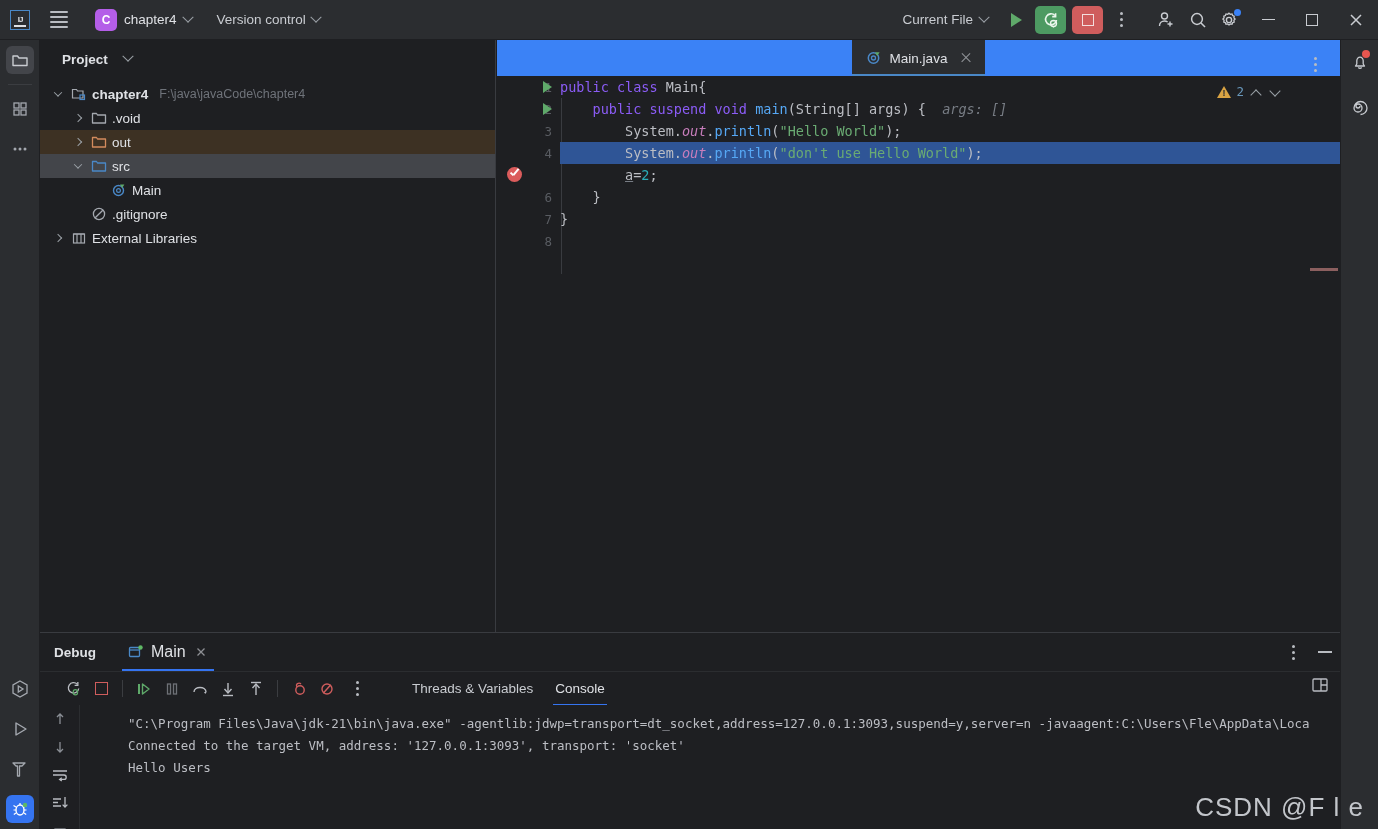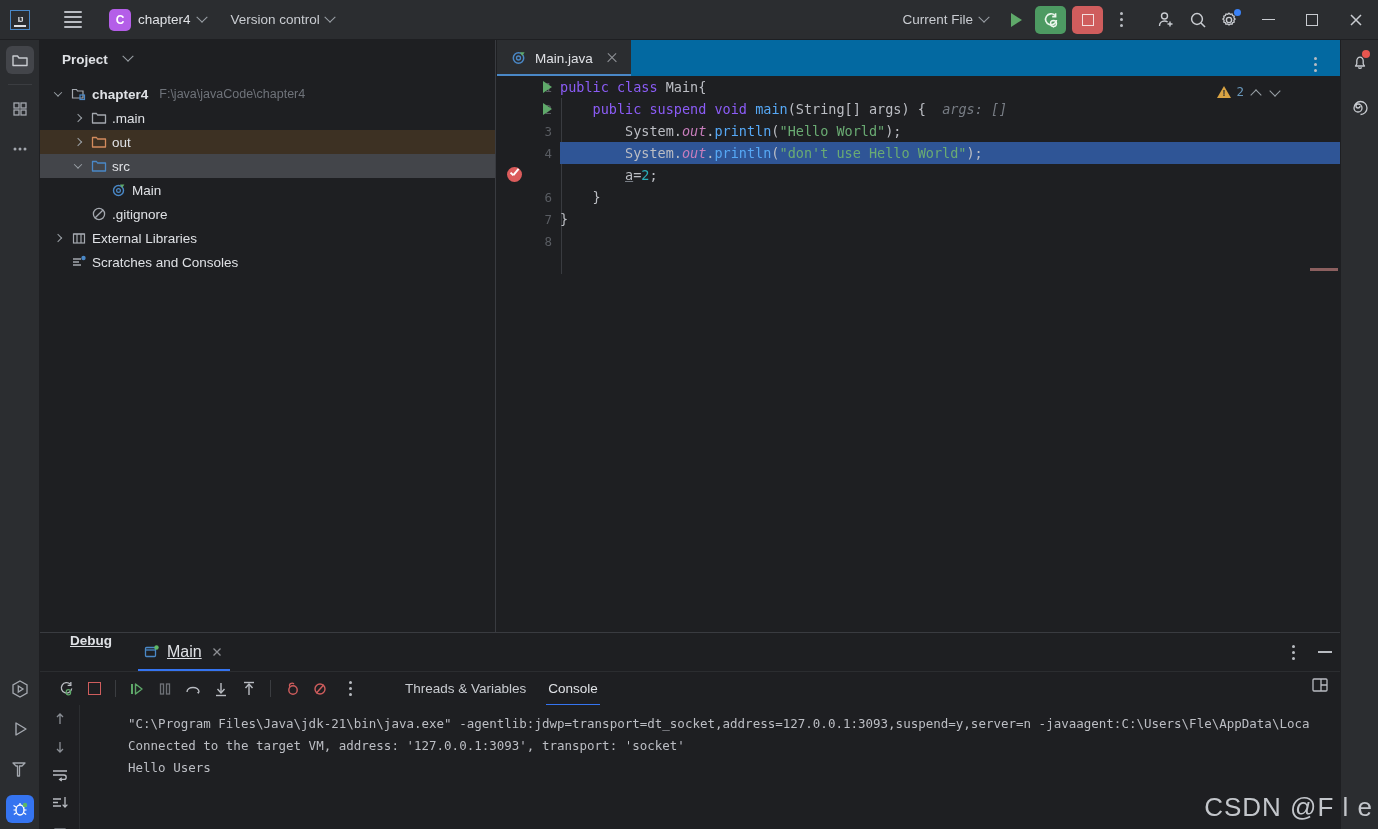--- a/index.html
+++ b/index.html
@@ -13,21 +13,21 @@
   .app { position: relative; width: 1378px; height: 829px; }
 
   
   .titlebar {
     position: absolute; top: 0; left: 0; width: 1378px; height: 40px;
     background: #2b2d30;
     display: flex; align-items: center;
     border-bottom: 1px solid #1e1f22;
   }
   .ij-logo {
-    width: 20px; height: 20px; margin-left: 10px; margin-right: 22px;
+    width: 20px; height: 20px; margin-left: 10px; margin-right: 8px;
     border: 1px solid #4a88c7;
     display: flex; align-items: flex-end; justify-content: center;
     font-size: 8px; font-weight: bold; color: #dfe1e5;
     font-family: "Liberation Sans", sans-serif;
     background: #2b2d30; position: relative;
   }
   .ij-logo::after {
     content: ""; position: absolute; bottom: 2px; left: 3px;
     width: 12px; height: 2px; background: #dfe1e5;
   }
@@ -87,21 +87,21 @@
   .arrow { width:16px; height:16px; display:flex;align-items:center;justify-content:center; }
   .arrow i { display:block; width:6px;height:6px; border-right:1.4px solid #9aa0a6; border-bottom:1.4px solid #9aa0a6; transform: rotate(-45deg); }
   .arrow.open i { transform: rotate(45deg) translate(-1px,-1px); }
   .arrow.none { }
   .lbl { color:#dfe1e5; }
   .path { color:#6f737a; font-size:12.5px; margin-left:6px;}
   .bold { font-weight:bold; }
 
   
   .editor { position:absolute; top:40px; left:497px; width:843px; height:592px; background:#1e1f22; }
-  .tabbar { height:36px; background:#0369a1; display:flex; align-items:center; position:relative;}
+  .tabbar { height:36px; background:#3b82f6; display:flex; align-items:center; position:relative;justify-content:center;}
   .tab { height:36px; display:flex; align-items:center; gap:8px; padding:0 12px 0 14px; background:#2b2d30; cursor:pointer; position:relative;}
   .tab .tname { font-size:13.5px; color:#dfe1e5; }
   .tab .xc { width:14px;height:14px;position:relative;opacity:.65;cursor:pointer;margin-left:4px;}
   .tab .xc::before,.tab .xc::after{content:"";position:absolute;top:6px;left:1px;width:12px;height:1.4px;background:#c9ccd1;}
   .tab .xc::before{transform:rotate(45deg);} .tab .xc::after{transform:rotate(-45deg);}
   .tab-underline{position:absolute;bottom:0;left:0;right:0;height:2px;background:#4a88c7;}
   .tab-kebab { position:absolute; right:10px; top:10px; }
   .code-area { position:relative; height:556px; overflow:hidden; font-family:"DejaVu Sans Mono", monospace; font-size:13.5px; }
   .gutter { position:absolute; top:0; left:0; width:63px; height:556px; background:#1e1f22;}
   .gline { height:22px; display:flex; align-items:center; justify-content:flex-end; padding-right:8px; color:#595c62; font-size:12.5px; position:relative;}
@@ -126,37 +126,37 @@
   .caret-dn::after{content:"";position:absolute;left:3px;top:2px;width:7px;height:7px;border-right:1.4px solid #9aa0a6;border-bottom:1.4px solid #9aa0a6;transform:rotate(45deg);}
   .sb-mark { position:absolute; right:2px; top:192px; width:28px; height:3px; background:#8b5f5f;}
 
   
   .rstripe { position:absolute; top:40px; right:0; width:38px; height:789px; background:#2b2d30; border-left:1px solid #1e1f22;}
   .rs-ic { width:38px;height:44px;display:flex;align-items:center;justify-content:center;cursor:pointer;position:relative;}
   .red-dot { position:absolute; top:10px; right:9px; width:8px;height:8px;border-radius:50%;background:#e8564f;}
 
   
   .debug { position:absolute; top:632px; left:40px; width:1300px; height:197px; background:#1e1f22; border-top:1px solid #393b40;}
-  .dbg-head { height:38px; display:flex; align-items:flex-start; padding-left:30px; position:relative;text-decoration:underline;}
+  .dbg-head { height:38px; display:flex; align-items:center; padding-left:14px; position:relative;}
   .dbg-title { font-size:13.5px; font-weight:bold; color:#dfe1e5; margin-right:26px;}
   .dbg-tab { height:38px; display:flex; align-items:center; gap:8px; position:relative; cursor:pointer; padding:0 6px;}
   .dbg-tab .u { position:absolute; bottom:0; left:0; right:0; height:2px; background:#3574f0;}
   .dbg-head-right { position:absolute; right:8px; top:0; height:38px; display:flex; align-items:center; gap:10px;}
   .dashmin { width:14px; height:2px; background:#b9bcc2; display:block; }
-  .dbg-toolbar { height:34px; display:flex; align-items:center; gap:2px; padding-left:13px; border-top:1px solid #2b2d30; position:relative;}
+  .dbg-toolbar { height:34px; display:flex; align-items:center; gap:2px; padding-left:20px; border-top:1px solid #2b2d30; position:relative;}
   .tbi { width:26px;height:26px;display:flex;align-items:center;justify-content:center;cursor:pointer;}
   .vsep { width:1px;height:17px;background:#3b3d41;margin:0 6px;}
   .ttab { font-size:13.5px; color:#c9ccd1; padding:0 10px; height:34px; display:flex;align-items:center;cursor:pointer; position:relative;}
   .ttab.act { color:#dfe1e5;}
   .ttab.act .u { position:absolute; bottom:0; left:8px; right:8px; height:2px; background:#3574f0;}
   .console-side { position:absolute; left:0; top:72px; width:40px; height:125px; background:#1e1f22; border-right:1px solid #2b2d30;}
   .cs-ic { width:40px;height:28px;display:flex;align-items:center;justify-content:center;cursor:pointer;}
   .console { position:absolute; left:42px; top:72px; right:0; bottom:0; background:#1e1f22; padding:8px 0 0 46px; font-family:"DejaVu Sans Mono", monospace; font-size:12.5px; color:#bcbec4; overflow:hidden;}
   .cl { height:22px; line-height:22px; white-space:pre; }
-  .watermark { position:absolute; right:5px; bottom:6px; font-size:26px; color:#c3c6cb; font-family:"Liberation Sans", sans-serif; letter-spacing:1px;}
+  .watermark { position:absolute; right:14px; bottom:6px; font-size:26px; color:#c3c6cb; font-family:"Liberation Sans", sans-serif; letter-spacing:1px;}
   svg { display:block; }
 </style>
 </head>
 <body>
 
 <div class="app">
 
   <div class="titlebar">
     <div class="ij-logo">
         <span>IJ</span>
@@ -312,21 +312,21 @@
         </div>
         <div class="row" style="padding-left: 30px;">
           <span class="arrow">
             <i></i>
           </span>
           <span style="display: flex; align-items: center; width: 16px; height: 16px;">
             <svg width="16" height="16" viewBox="0 0 16 16">
               <path d="M1.5 3.5 h4 l1 1.5 H14.5 V13 H1.5 z" fill="none" stroke="#a4a8af" stroke-width="1.3" stroke-linejoin="round"></path>
             </svg>
           </span>
-          <span class="lbl">.main</span>
+          <span class="lbl">.void</span>
         </div>
         <div class="row orange" style="padding-left: 30px;">
           <span class="arrow">
             <i></i>
           </span>
           <span style="display: flex; align-items: center; width: 16px; height: 16px;">
             <svg width="16" height="16" viewBox="0 0 16 16">
               <path d="M1.5 3.5 h4 l1 1.5 H14.5 V13 H1.5 z" fill="none" stroke="#d38b5d" stroke-width="1.3" stroke-linejoin="round"></path>
             </svg>
           </span>
@@ -368,30 +368,20 @@
           <span class="arrow">
             <i></i>
           </span>
           <span style="display: flex; align-items: center; width: 16px; height: 16px;">
             <svg width="16" height="16" viewBox="0 0 16 16">
               <rect x="2.5" y="4" width="11" height="9" fill="none" stroke="#a4a8af" stroke-width="1.2"></rect>
               <path d="M6 4 V13 M10 4 V13 M2.5 4 H13.5" stroke="#a4a8af" stroke-width="1.2"></path>
             </svg>
           </span>
           <span class="lbl">External Libraries</span>
-        </div>
-        <div class="row" style="padding-left: 10px;">
-          <span class="arrow none"></span>
-          <span style="display: flex; align-items: center; width: 16px; height: 16px;">
-            <svg width="16" height="16" viewBox="0 0 16 16">
-              <path d="M2 5 H10 M2 8 H8 M2 11 H10" stroke="#a4a8af" stroke-width="1.3"></path>
-              <circle cx="12.5" cy="4" r="2.2" fill="#4a88c7"></circle>
-            </svg>
-          </span>
-          <span class="lbl">Scratches and Consoles</span>
         </div>
       </div>
   </div>
 
   <div class="editor">
     <div class="tabbar">
       <div class="tab">
         <svg width="16" height="16" viewBox="0 0 16 16">
           <circle cx="7.5" cy="8" r="5.2" fill="none" stroke="#4a88c7" stroke-width="1.5"></circle>
           <circle cx="7.5" cy="8" r="2" fill="none" stroke="#4a88c7" stroke-width="1.3"></circle>

